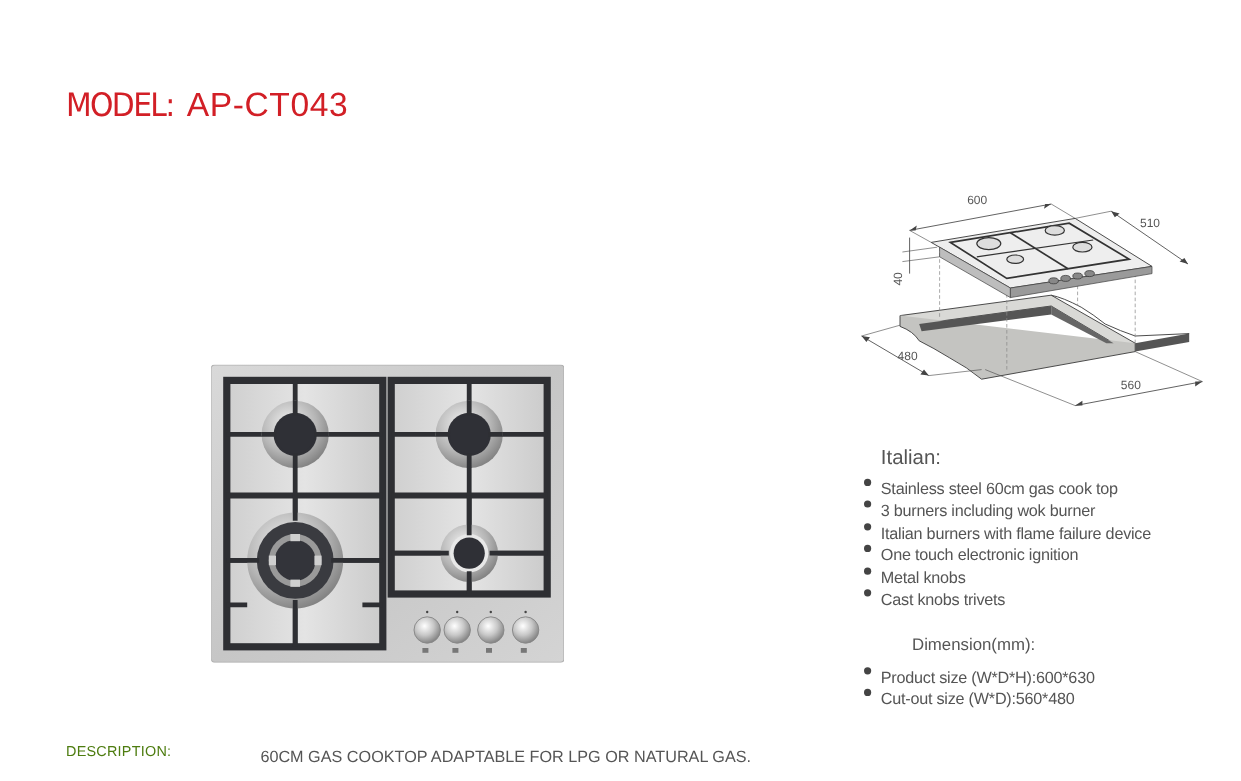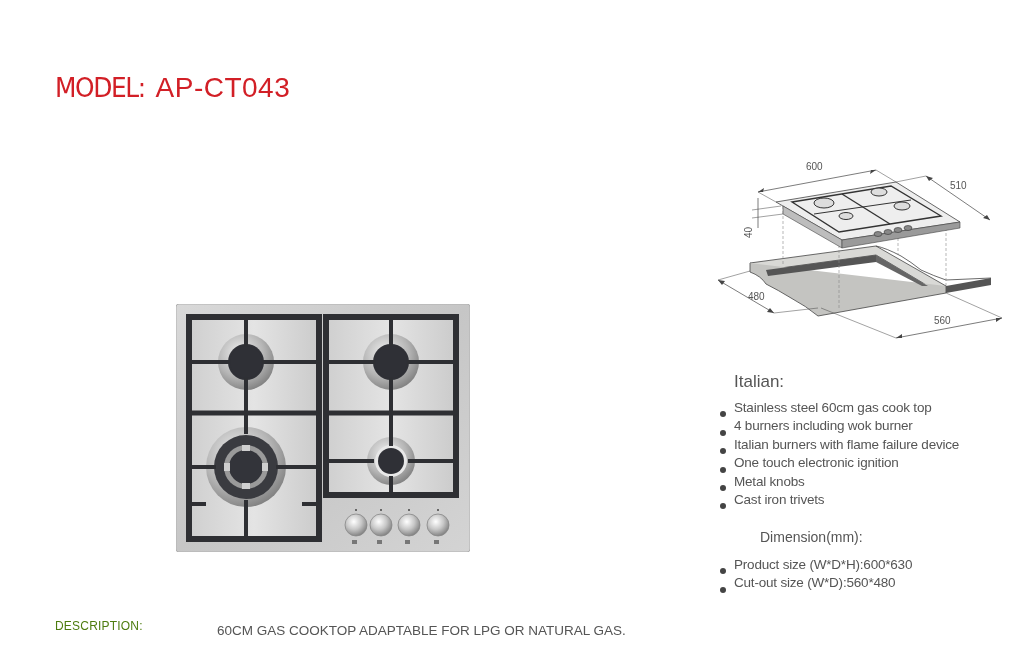--- a/index.html
+++ b/index.html
@@ -9,21 +9,21 @@
     .model-title { position: absolute; left: 55px; top: 72px; font-size: 28px; line-height: 32px; color: #d21f26; white-space: nowrap; letter-spacing: -0.5px; }
     .model-title .label { font-weight: 300; font-family: "DejaVu Sans", sans-serif; font-size: 27px; letter-spacing: -1.5px; transform: scaleX(0.92); display: inline-block; transform-origin: left; margin-right: -10px; -webkit-text-stroke: 0; font-weight: normal; }
     .model-title .code { font-weight: normal; font-size: 28px; letter-spacing: 0.5px; margin-left: 13px; }
 
     .cooktop-photo { position: absolute; left: 176px; top: 304px; width: 294px; height: 248px; }
 
     .diagram { position: absolute; left: 706px; top: 158px; width: 300px; height: 185px; }
 
     .feature-heading { position: absolute; left: 734px; top: 372px; font-size: 17px; color: #555; }
     .feature-list { position: absolute; left: 720px; top: 399px; list-style: none; }
-    .feature-list li, .dim-list li { font-size: 13.5px; line-height: 18.4px; color: #555; white-space: nowrap; display: flex; align-items: flex-end; letter-spacing: -0.2px; }
+    .feature-list li, .dim-list li { font-size: 13.5px; line-height: 18.4px; color: #555; white-space: nowrap; display: flex; align-items: flex-start; letter-spacing: -0.2px; }
     .bullet { display: inline-block; width: 6px; height: 6px; border-radius: 50%; background: #444; margin-right: 8px; }
 
     .dim-heading { position: absolute; left: 760px; top: 529px; font-size: 14px; color: #555; }
     .dim-list { position: absolute; left: 720px; top: 556px; list-style: none; }
 
     .desc-label { position: absolute; left: 55px; top: 619px; font-size: 12px; color: #4d7c0f; letter-spacing: 0.2px; }
     .desc-text { position: absolute; left: 217px; top: 623px; font-size: 13.5px; color: #555; letter-spacing: 0px; }
   </style>
 </head>
 <body>
@@ -190,37 +190,37 @@
 </svg>
 
 <div class="feature-heading">Italian:</div>
 <ul class="feature-list">
   <li>
       <span class="bullet"></span>
       <span>Stainless steel 60cm gas cook top</span>
     </li>
   <li>
       <span class="bullet"></span>
-      <span>4 burners including wok burner</span>
+      <span>3 burners including wok burner</span>
     </li>
   <li>
       <span class="bullet"></span>
       <span>Italian burners with flame failure device</span>
     </li>
   <li>
       <span class="bullet"></span>
       <span>One touch electronic ignition</span>
     </li>
   <li>
       <span class="bullet"></span>
       <span>Metal knobs</span>
     </li>
   <li>
       <span class="bullet"></span>
-      <span>Cast iron trivets</span>
+      <span>Cast knobs trivets</span>
     </li>
 </ul>
 
 <div class="dim-heading">Dimension(mm):</div>
 <ul class="dim-list">
   <li>
       <span class="bullet"></span>
       <span>Product size (W*D*H):600*630</span>
     </li>
   <li>

